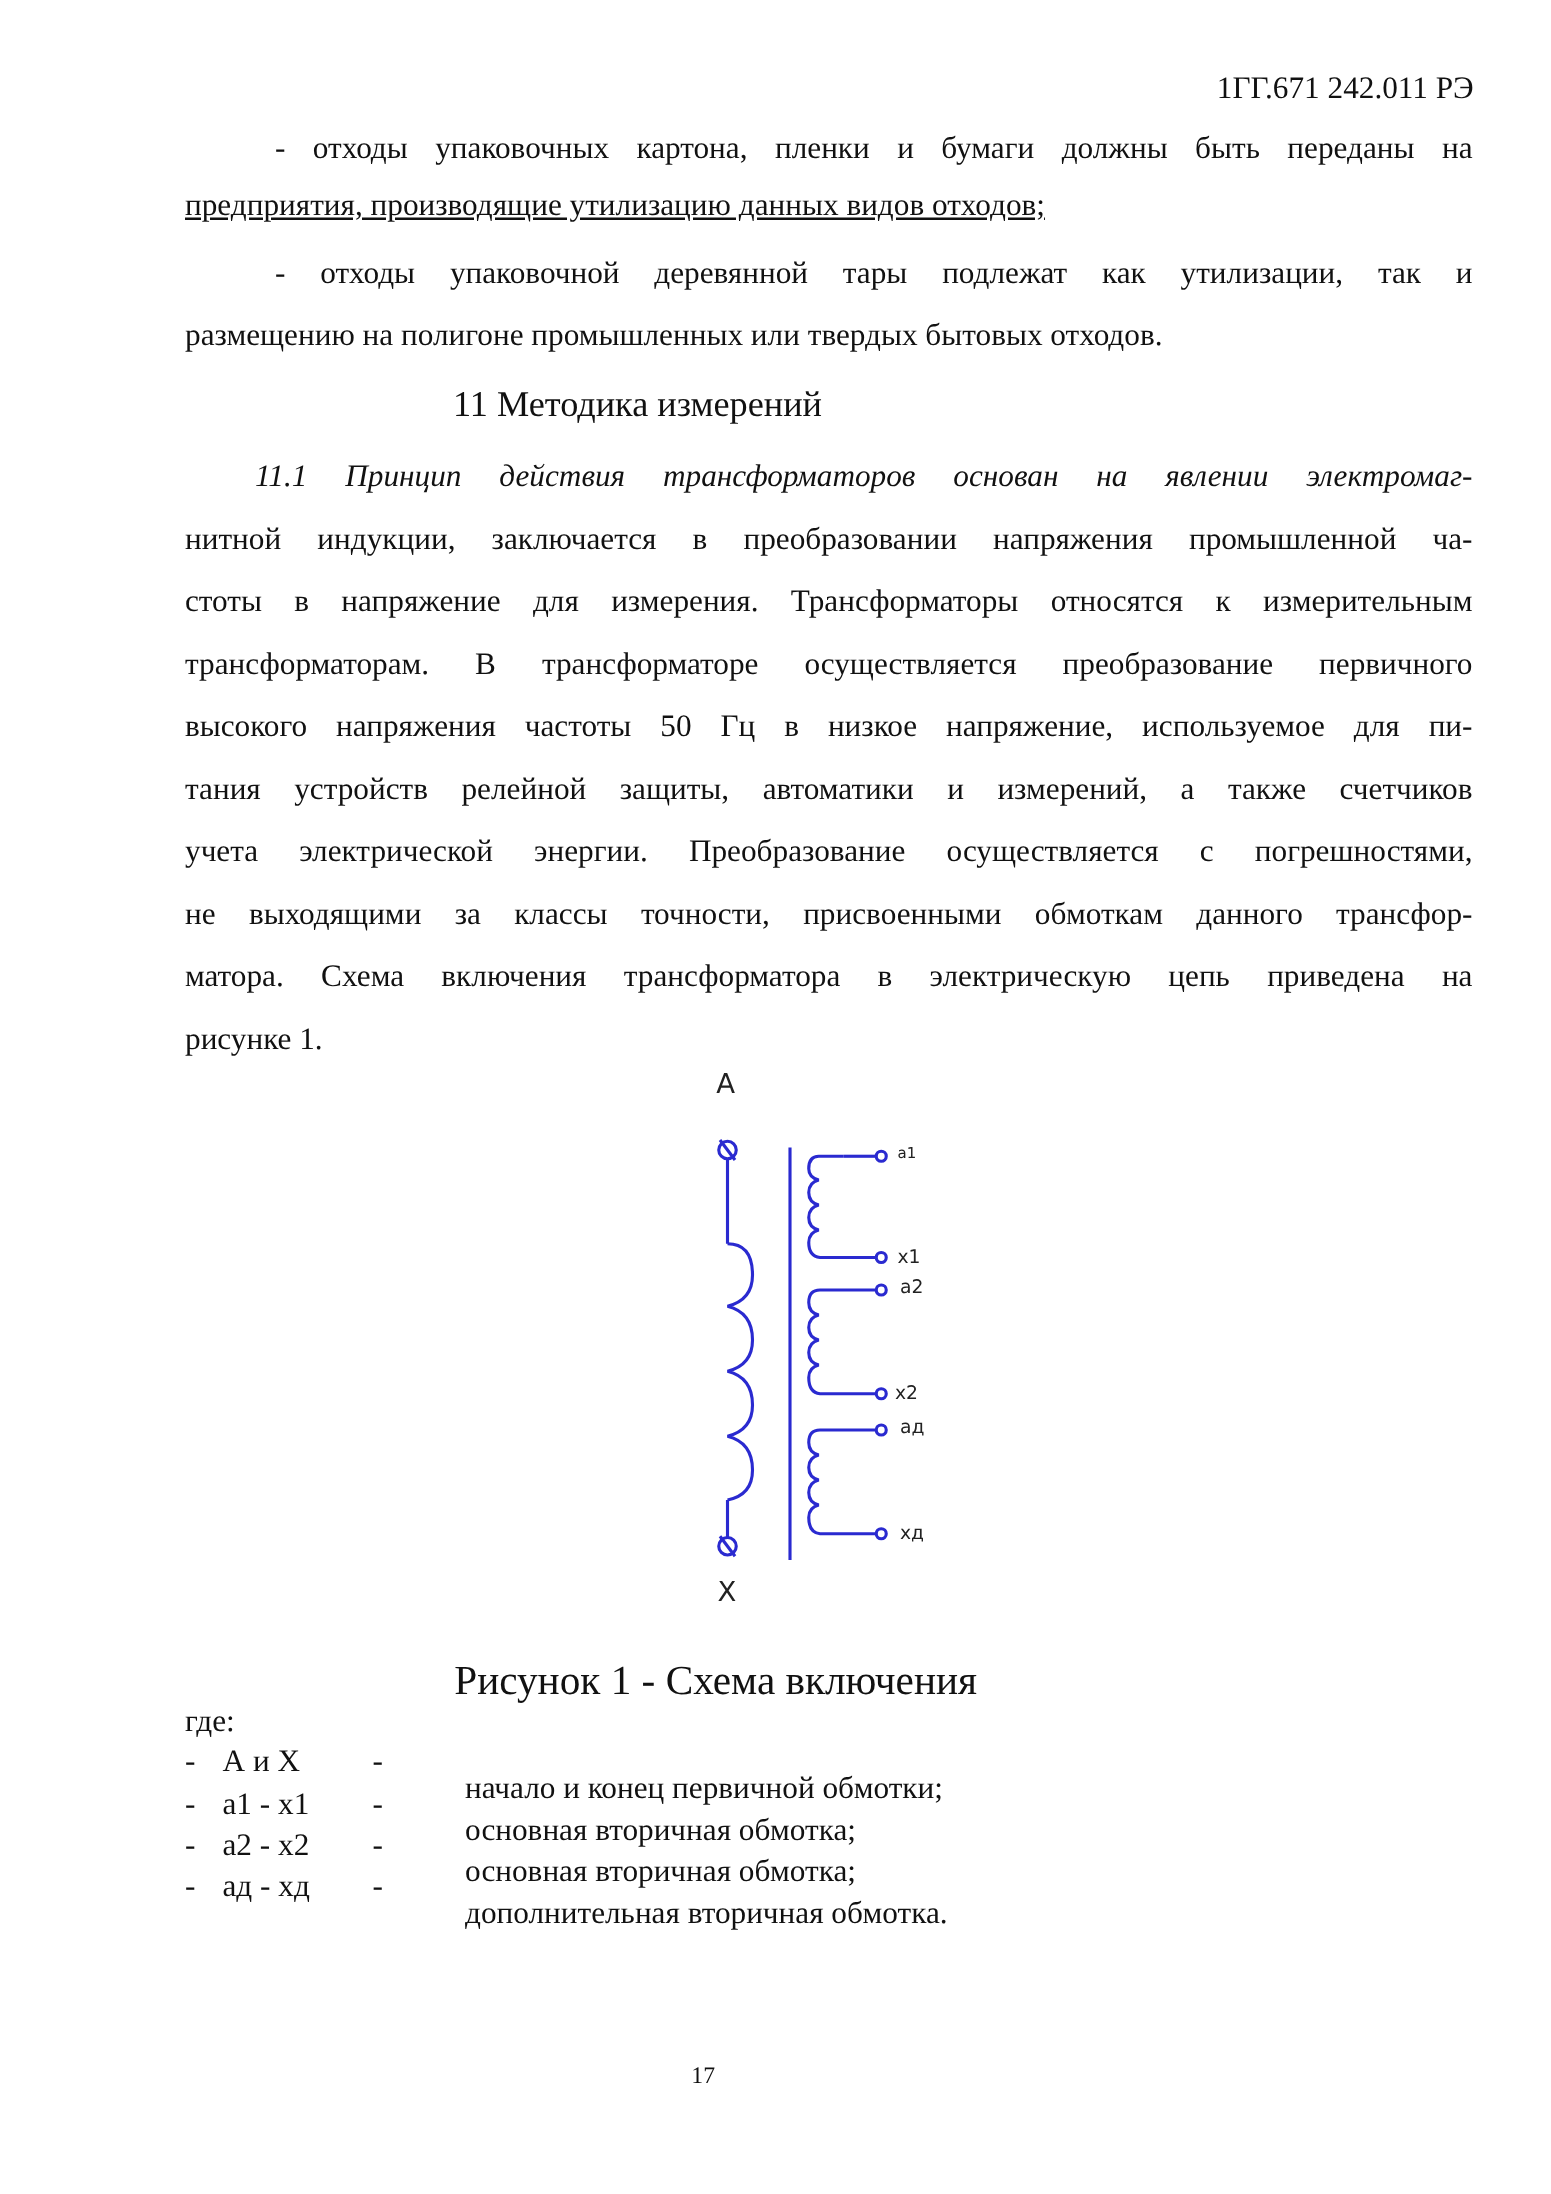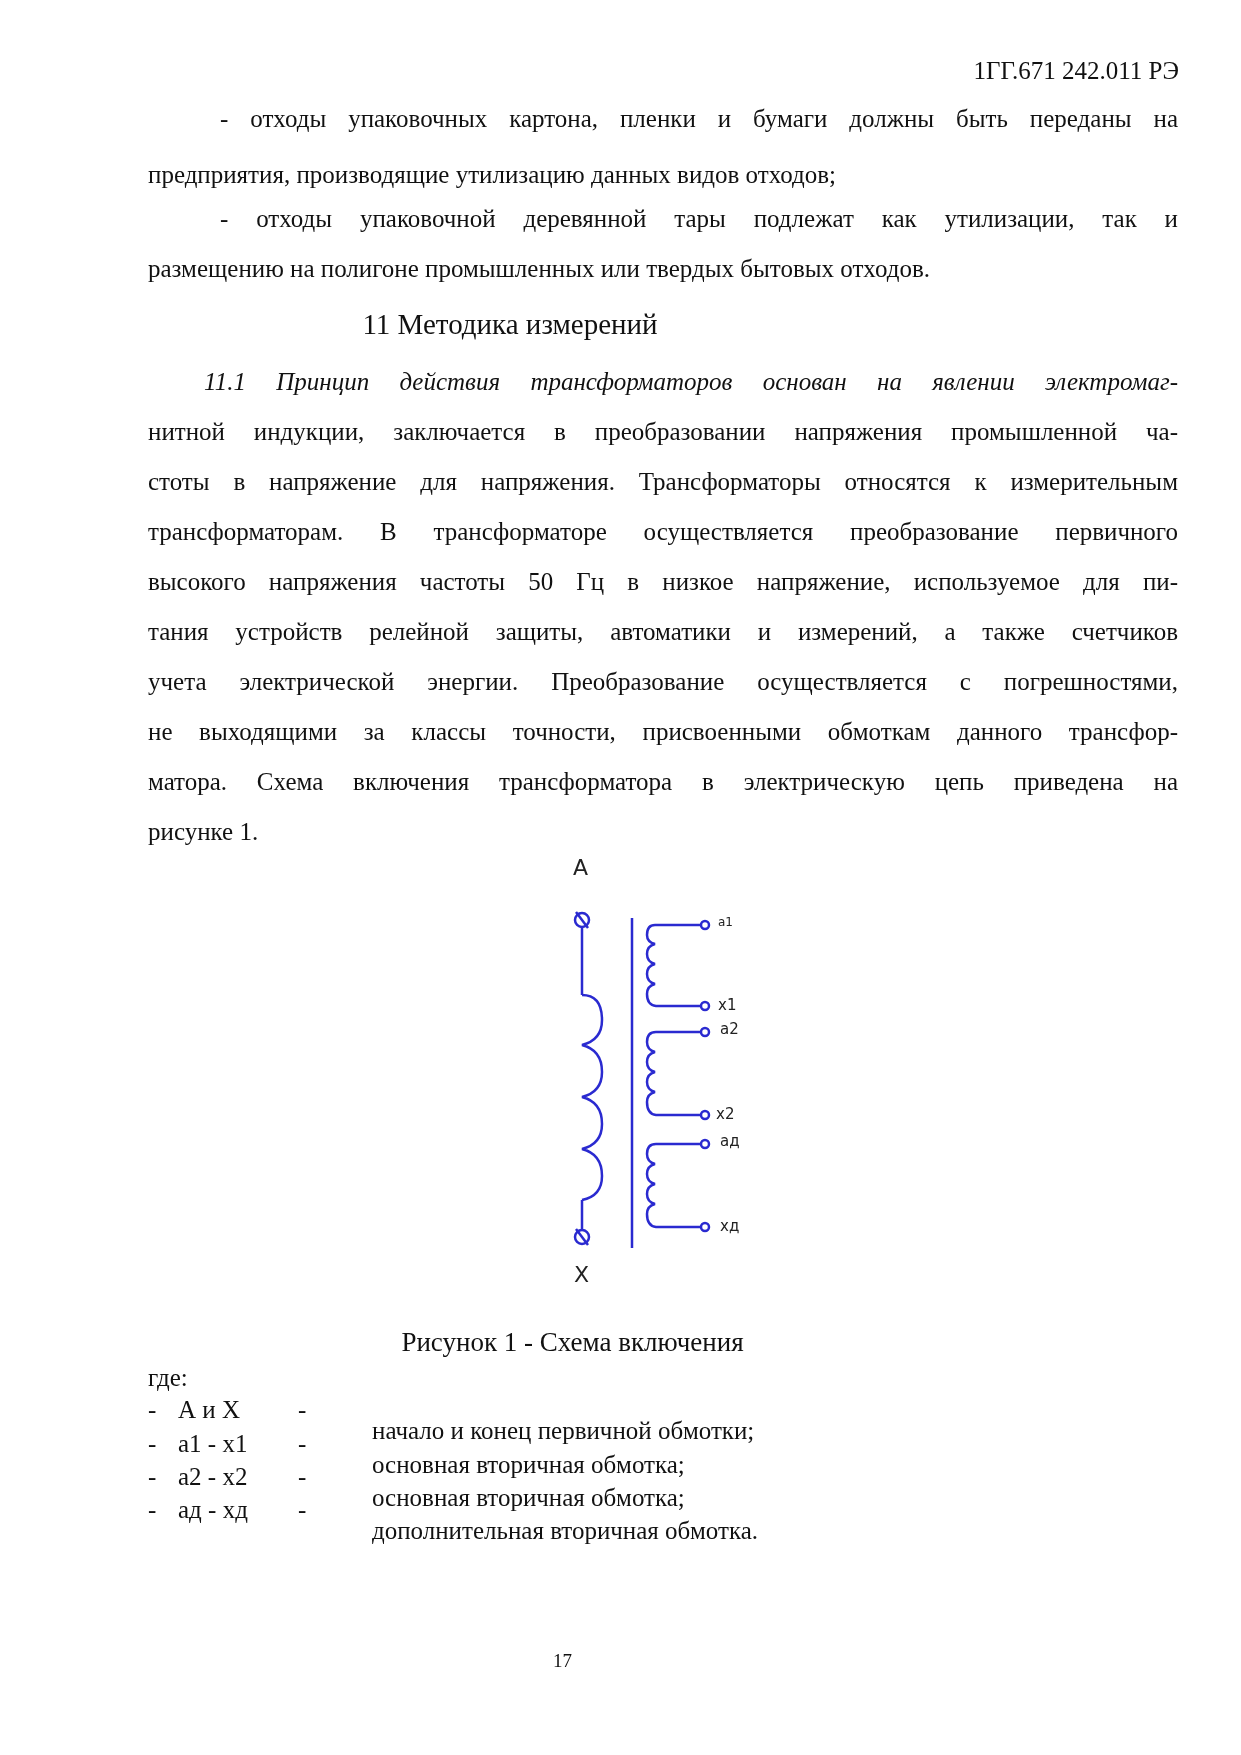--- a/index.html
+++ b/index.html
@@ -2,46 +2,46 @@
 <html><head>
 <meta charset="utf-8">
 <style>
   html, body { margin: 0; padding: 0; background: #ffffff; }
   body { width: 1241px; height: 1755px; position: relative; overflow: hidden;
          font-family: "Liberation Serif", "DejaVu Serif", serif; color: #111; }
   .doc-code { position: absolute; top: 57px; right: 62px; font-size: 25px; }
   .line { position: absolute; left: 148px; width: 1030px; font-size: 25px; line-height: 30px; white-space: nowrap; }
   .justify { text-align: justify; text-align-last: justify; }
   .heading { position: absolute; top: 308px; left: 0; width: 1020px; text-align: center; font-size: 29px; }
-  .caption { position: absolute; top: 1327px; left: 0; width: 1105px; text-align: center; font-size: 27px; padding-left: 40px; box-sizing: border-box; }
+  .caption { position: absolute; top: 1327px; left: 0; width: 1105px; text-align: center; font-size: 33px; padding-left: 40px; box-sizing: border-box; }
   .where { position: absolute; top: 1364px; left: 148px; font-size: 25px; }
   .legend-row { position: absolute; left: 148px; font-size: 25px; height: 34px; }
   .legend-row .dash1 { position: absolute; left: 0; }
   .legend-row .term { position: absolute; left: 30px; white-space: nowrap; }
   .legend-row .dash2 { position: absolute; left: 150px; }
   .legend-row .desc { position: absolute; left: 224px; white-space: nowrap; margin-top: 21px; }
   .page-number { position: absolute; top: 1650px; left: 0; width: 1125px; text-align: center; font-size: 19px; }
   .figure { position: absolute; left: 560px; top: 860px; width: 220px; height: 440px; }
   .fig-label { position: absolute; font-family: "DejaVu Sans", sans-serif; color: #222; }
 </style>
 </head>
 <body>
 
 <div class="doc-code">1ГГ.671 242.011 РЭ</div>
 
 <div class="line justify" style="top:104px; padding-left:72px; width:958px;">-  отходы упаковочных картона, пленки и бумаги должны быть переданы на</div>
-<div class="line" style="top:160px;">предприятия, производящие утилизацию данных видов отходов;</div>
+<div class="line" style="top:150px;text-decoration:underline;">предприятия, производящие утилизацию данных видов отходов;</div>
 <div class="line justify" style="top:204px; padding-left:72px; width:958px;">-  отходы упаковочной деревянной тары подлежат как утилизации, так и</div>
 <div class="line" style="top:254px;">размещению на полигоне промышленных или твердых бытовых отходов.</div>
 
 <div class="heading">11 Методика измерений</div>
 
 <div class="line justify" style="top:367px; padding-left:56px; width:974px;font-style:italic;">11.1 Принцип действия трансформаторов основан на явлении электромаг-</div>
 <div class="line justify" style="top:417px;">нитной индукции, заключается в преобразовании напряжения промышленной ча-</div>
-<div class="line justify" style="top:467px;">стоты в напряжение для напряжения. Трансформаторы относятся к измерительным</div>
+<div class="line justify" style="top:467px;">стоты в напряжение для измерения. Трансформаторы относятся к измерительным</div>
 <div class="line justify" style="top:517px;">трансформаторам. В трансформаторе осуществляется преобразование первичного</div>
 <div class="line justify" style="top:567px;">высокого напряжения частоты 50 Гц в низкое напряжение, используемое для пи-</div>
 <div class="line justify" style="top:617px;">тания устройств релейной защиты, автоматики и измерений, а также счетчиков</div>
 <div class="line justify" style="top:667px;">учета электрической энергии. Преобразование осуществляется с погрешностями,</div>
 <div class="line justify" style="top:717px;">не выходящими за классы точности, присвоенными обмоткам данного трансфор-</div>
 <div class="line justify" style="top:767px;">матора. Схема включения трансформатора в электрическую цепь приведена на</div>
 <div class="line" style="top:817px;">рисунке 1.</div>
 
 <div class="figure">
   <svg width="220" height="440" viewBox="0 0 220 440">

